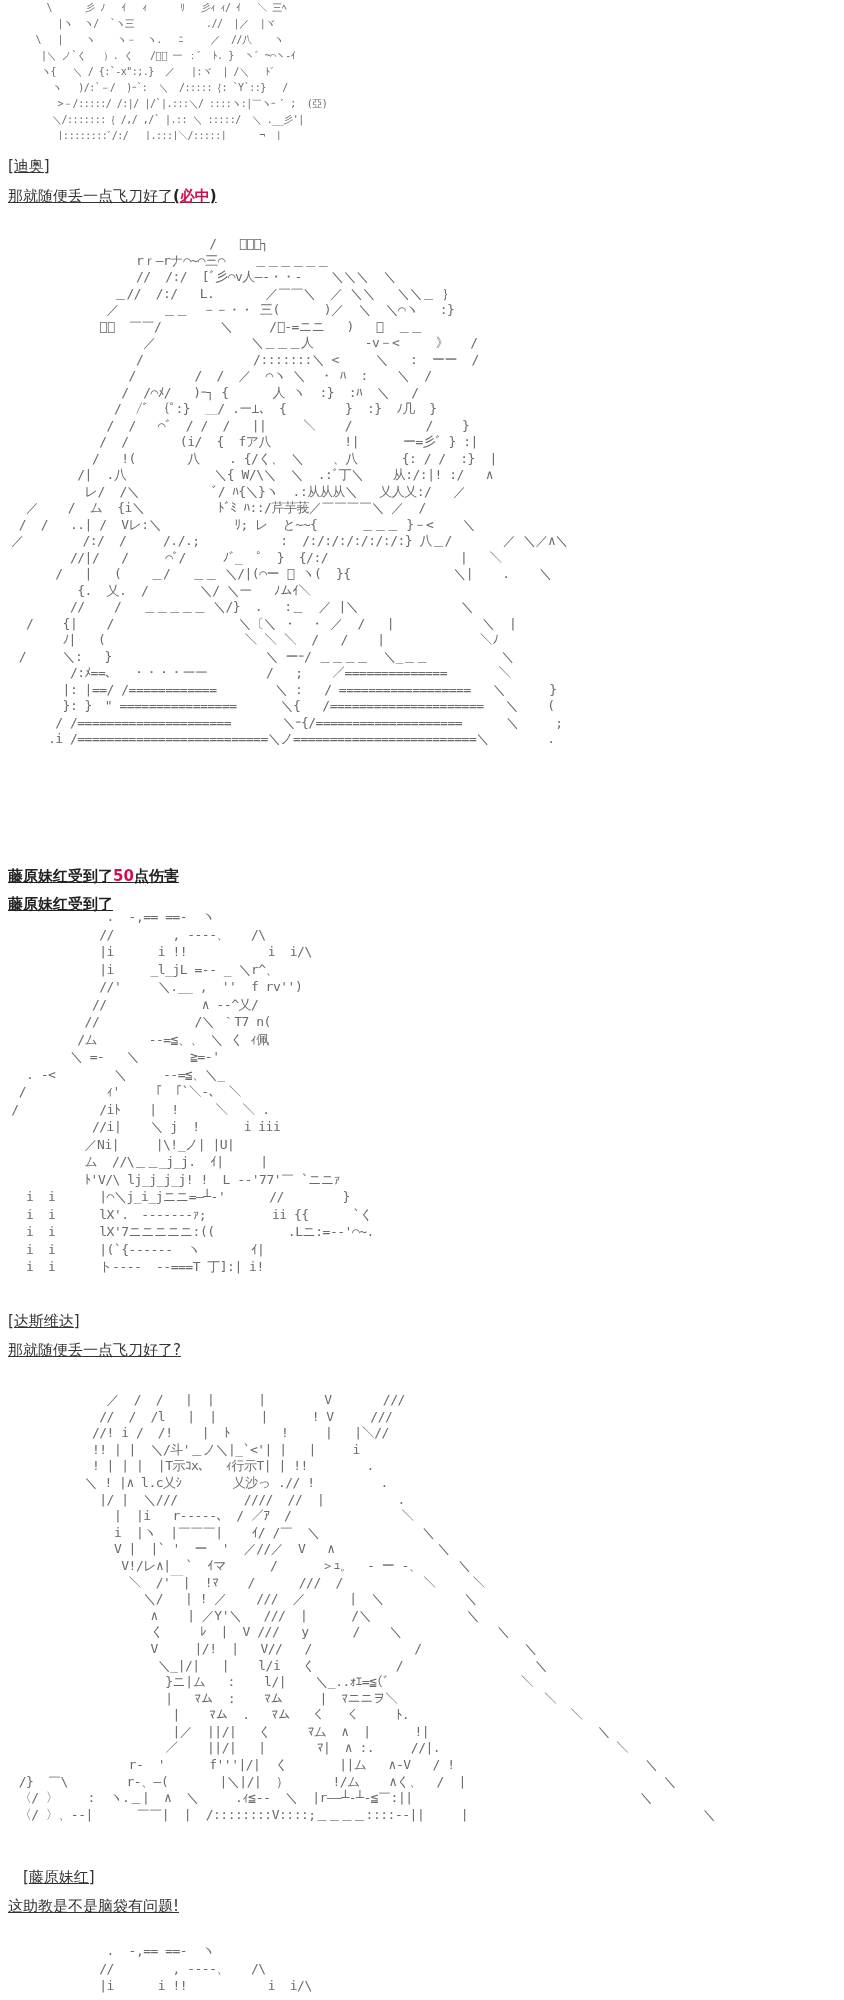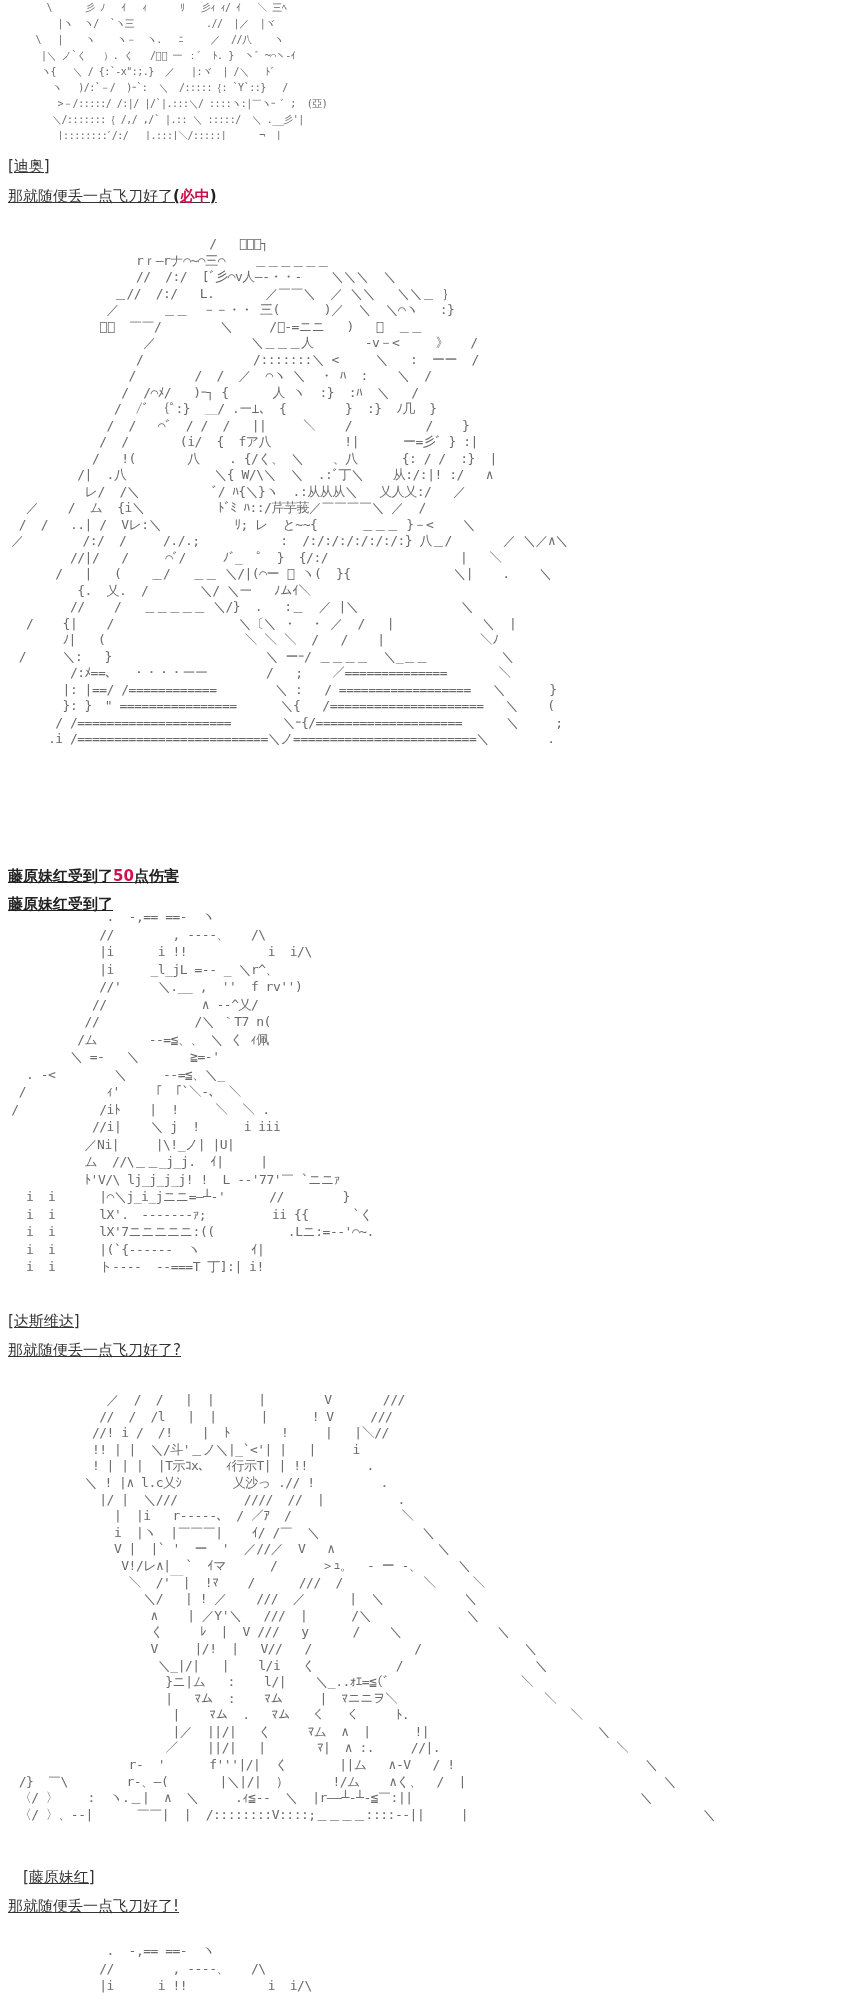--- a/index.html
+++ b/index.html
@@ -151,17 +151,17 @@
                       |   ﾏム  :    ﾏム     |  ﾏニニヲ＼                    ＼
                        |    ﾏム  .   ﾏム   く   く     ﾄ.                      ＼
                        |／  ||/|   く     ﾏム  ∧  |      !|                       ＼
                       ／    ||/|   |       ﾏ|  ∧ :.     //|.                        ＼
                  r-  '      f'''|/|  く       ||ム   ∧-V   / !                          ＼
   /}  ￣\        r-、―(       |＼|/|  ）      !/ム    ∧く、  /  |                           ＼
   〈/ 〉    :  ヽ.＿|  ∧  ＼     .ｨ≦--  ＼  |r――┴-┴-≦￣:||                               ＼
   〈/ 〉、--|      ￣￣|  |  /::::::::V::::;＿＿＿＿::::--||     |                                ＼</pre>
 
 <div class="line l7">[藤原妹红]</div>
-<div class="line l8">那就随便丢一点飞刀好了!</div>
+<div class="line l8">这助教是不是脑袋有问题!</div>
 
 <pre class="aa aa5">              .  -,== ==-  ヽ
              //        , ----、   /\
              |i      i !!           i  i/\</pre>
 
 </body></html>

